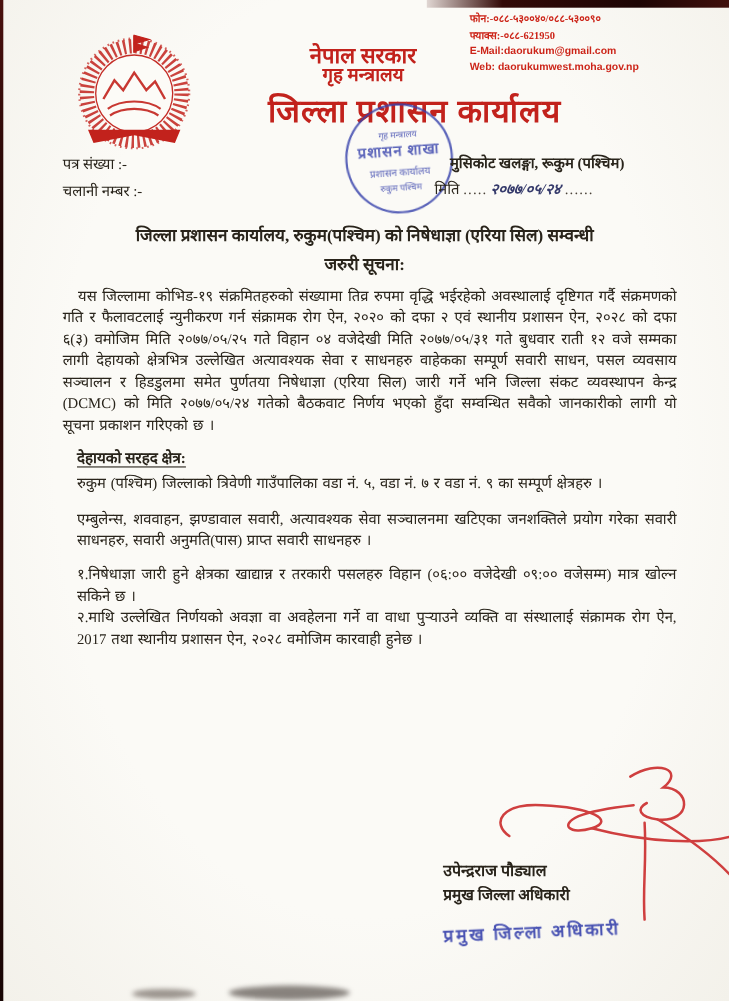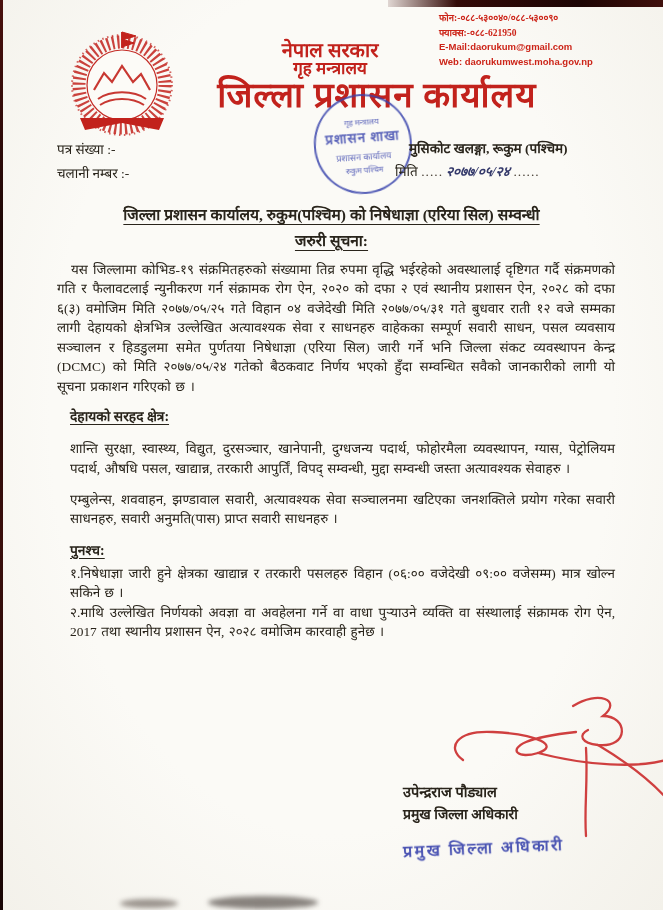--- a/index.html
+++ b/index.html
@@ -17,23 +17,23 @@
     background:linear-gradient(to right,rgba(70,10,8,.15),#330a07 25%,#1d0504 70%,#40100c);}
   .smudge{position:absolute;background:rgba(80,70,62,.55);filter:blur(2.5px);border-radius:50%;}
   .sm1{left:120px;top:899px;width:58px;height:9px;}
   .sm2{left:208px;top:896px;width:110px;height:13px;background:rgba(60,52,46,.6);}
   
   .emblem{position:absolute;left:60px;top:26px;width:124px;height:110px;}
   .gov-line{position:absolute;top:36px;left:150px;width:360px;text-align:center;
     color:#c2221c;font-size:20px;font-weight:bold;}
   .ministry-line{position:absolute;top:56px;left:150px;width:360px;text-align:center;
     color:#c2221c;font-size:17px;font-weight:bold;}
-  .office-line{position:absolute;top:70px;left:138px;width:478px;text-align:center;
-    color:#c2221c;font-size:35px;font-weight:bold;letter-spacing:1px;}
-  .contact{position:absolute;top:11px;right:12px;width:212px;color:#cc2418;
+  .office-line{position:absolute;top:80px;left:138px;width:478px;text-align:center;
+    color:#c2221c;font-size:29px;font-weight:bold;letter-spacing:1px;}
+  .contact{position:absolute;top:11px;right:24px;width:212px;color:#cc2418;
     font-size:9.5px;line-height:1.55;font-weight:bold;}
   .contact .latin{font-family:"Liberation Sans",sans-serif;font-weight:bold;font-size:9.5px;}
   
   .hstamp{position:absolute;left:298px;top:88px;width:130px;height:116px;
     color:#3742ac;transform:rotate(-4deg);opacity:.82;filter:blur(.35px);pointer-events:none;}
   .hstamp-circle{position:absolute;left:16px;top:6px;width:94px;height:96px;
     border:2.5px solid #3742ac;border-radius:50%;}
   .hstamp div.t{position:absolute;left:0;width:130px;text-align:center;}
   .hs1{top:28px;font-size:8px;}
   .hs2{top:40px;font-size:13.5px;font-weight:bold;letter-spacing:1px;}
@@ -43,21 +43,21 @@
   .meta{position:absolute;top:138px;left:57px;right:36px;font-size:13.5px;}
   .meta-left{float:left;line-height:1.75;}
   .meta-right{float:right;width:232px;line-height:1.7;}
   .place-line{font-weight:bold;margin-left:14px;}
   .date-hand{color:#353a6b;font-weight:bold;font-style:italic;display:inline-block;
     transform:skew(-4deg);}
   .dots{letter-spacing:1px;color:#4a4238;}
   
   .title-block{position:absolute;top:202px;left:36px;right:36px;text-align:center;
     font-size:15.5px;font-weight:bold;line-height:1.65;}
-  .title-block span{text-decoration:underline;text-underline-offset:4px;text-decoration-thickness:1.3px;}
+  .title-block span{text-underline-offset:4px;text-decoration-thickness:1.3px;}
   .content{position:absolute;top:260px;left:57px;width:558px;font-size:13.4px;line-height:1.45;}
   .intro{margin:0 0 11px 0;text-align:justify;text-indent:14px;word-spacing:1.5px;}
   .sec{margin:0 0 12px 13px;}
   .sec h3{margin:0 0 3px 0;font-size:13.8px;text-decoration:underline;
     text-underline-offset:3px;text-decoration-thickness:1.3px;}
   .sec p{margin:0;text-align:justify;word-spacing:1px;white-space:pre-line;}
   
   .sig-svg{position:absolute;left:438px;top:688px;width:225px;height:150px;overflow:visible;}
   .sign-block{position:absolute;top:782px;right:26px;width:234px;text-align:left;line-height:1.5;}
   .sign-name{font-size:14.5px;font-weight:bold;}
@@ -128,32 +128,31 @@
   <div class="title-block">
     <span>जिल्ला प्रशासन कार्यालय, रुकुम(पश्चिम) को निषेधाज्ञा (एरिया सिल) सम्वन्धी</span><br>
     <span>जरुरी सूचना:</span>
   </div>
 
   <main class="content">
     <p class="intro">यस जिल्लामा कोभिड-१९ संक्रमितहरुको संख्यामा तिव्र रुपमा वृद्धि भईरहेको अवस्थालाई दृष्टिगत गर्दै संक्रमणको गति र फैलावटलाई न्युनीकरण गर्न संक्रामक रोग ऐन, २०२० को दफा २ एवं स्थानीय प्रशासन ऐन, २०२८ को दफा ६(३) वमोजिम मिति २०७७/०५/२५ गते विहान ०४ वजेदेखी मिति २०७७/०५/३१ गते बुधवार राती १२ वजे सम्मका लागी देहायको क्षेत्रभित्र उल्लेखित अत्यावश्यक सेवा र साधनहरु वाहेकका सम्पूर्ण सवारी साधन, पसल व्यवसाय सञ्चालन र हिडडुलमा समेत पुर्णतया निषेधाज्ञा (एरिया सिल) जारी गर्ने भनि जिल्ला संकट व्यवस्थापन केन्द्र (DCMC) को मिति २०७७/०५/२४ गतेको बैठकवाट निर्णय भएको हुँदा सम्वन्धित सवैको जानकारीको लागी यो सूचना प्रकाशन गरिएको छ ।</p>
 
     <div class="sec">
       <h3>देहायको सरहद क्षेत्र:</h3>
+      <p>रुकुम (पश्चिम) जिल्लाको त्रिवेणी गाउँपालिका वडा नं. ५, वडा नं. ७ र वडा नं. ९ का सम्पूर्ण क्षेत्रहरु ।</p>
     </div>
 
     <div class="sec">
-      <p>शान्ति सुरक्षा, स्वास्थ्य, विद्युत, दुरसञ्चार, खानेपानी, दुग्धजन्य पदार्थ, फोहोरमैला व्यवस्थापन, ग्यास, पेट्रोलियम पदार्थ, औषधि पसल, खाद्यान्न, तरकारी आपुर्तिं, विपद् सम्वन्धी, मुद्दा सम्वन्धी जस्ता अत्यावश्यक सेवाहरु ।</p>
     </div>
 
     <div class="sec">
       <p>एम्बुलेन्स, शववाहन, झण्डावाल सवारी, अत्यावश्यक सेवा सञ्चालनमा खटिएका जनशक्तिले प्रयोग गरेका सवारी साधनहरु, सवारी अनुमति(पास) प्राप्त सवारी साधनहरु ।</p>
     </div>
 
     <div class="sec">
-      <h3>पुनश्च:</h3>
       <p>१.निषेधाज्ञा जारी हुने क्षेत्रका खाद्यान्न र तरकारी पसलहरु विहान (०६:०० वजेदेखी ०९:०० वजेसम्म) मात्र खोल्न सकिने छ ।
 २.माथि उल्लेखित निर्णयको अवज्ञा वा अवहेलना गर्ने वा वाधा पुऱ्याउने व्यक्ति वा संस्थालाई संक्रामक रोग ऐन, 2017 तथा स्थानीय प्रशासन ऐन, २०२८ वमोजिम कारवाही हुनेछ ।</p>
     </div>
   </main>
 
   <svg class="sig-svg" viewBox="0 0 225 150">
     <g fill="none" stroke="#cf3f3f" stroke-width="2.3" stroke-linecap="round">
       <path d="M 25 72 C 8 60 18 42 55 44 C 100 46 122 58 100 65 C 80 71 70 62 88 54 C 100 49 120 46 138 44"></path>
       <path d="M 135 18 C 160 2 185 12 165 28 C 190 28 192 60 160 57 C 143 55 140 47 150 42"></path>
       <path d="M 100 65 C 150 78 200 80 228 72"></path>

